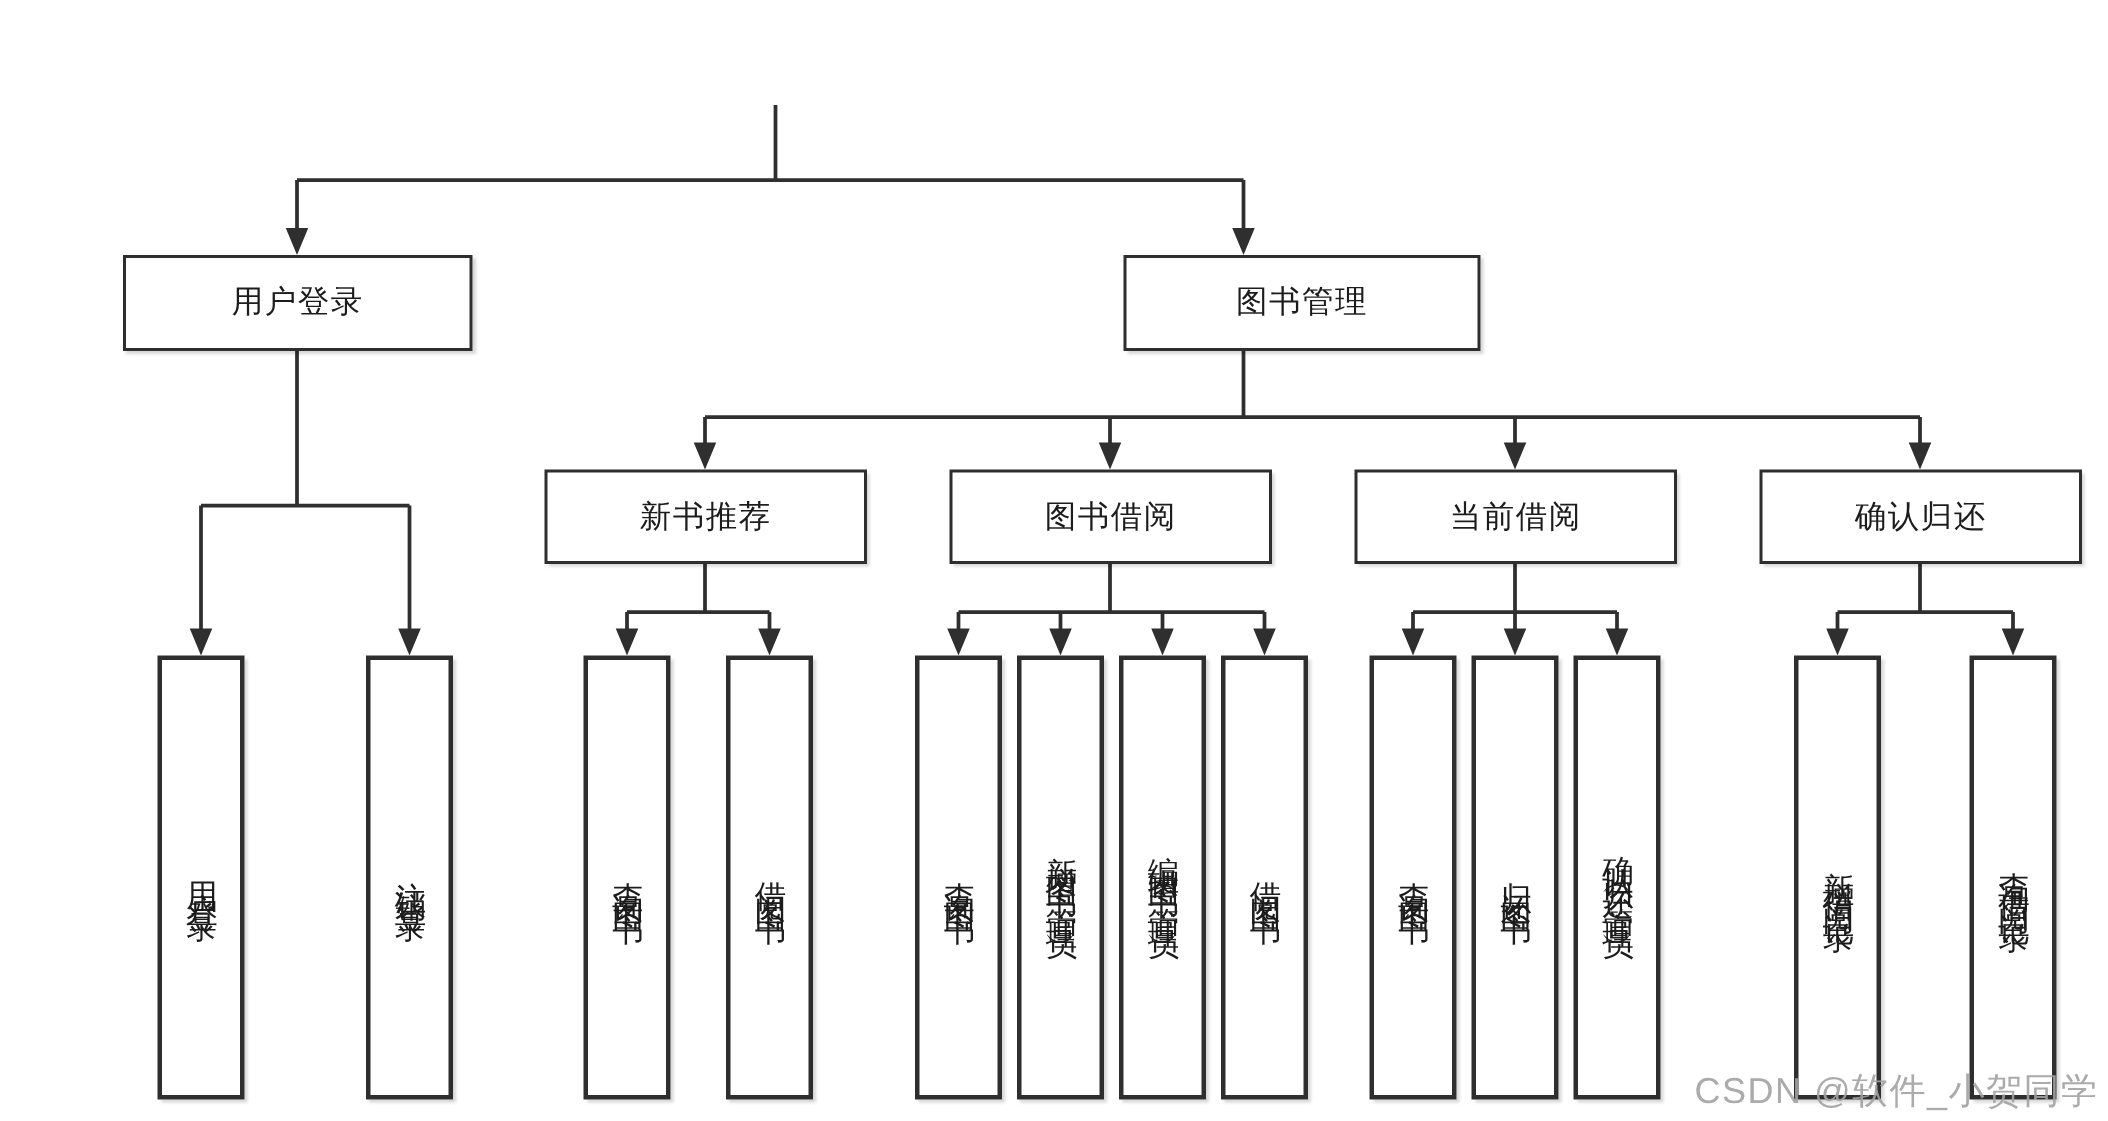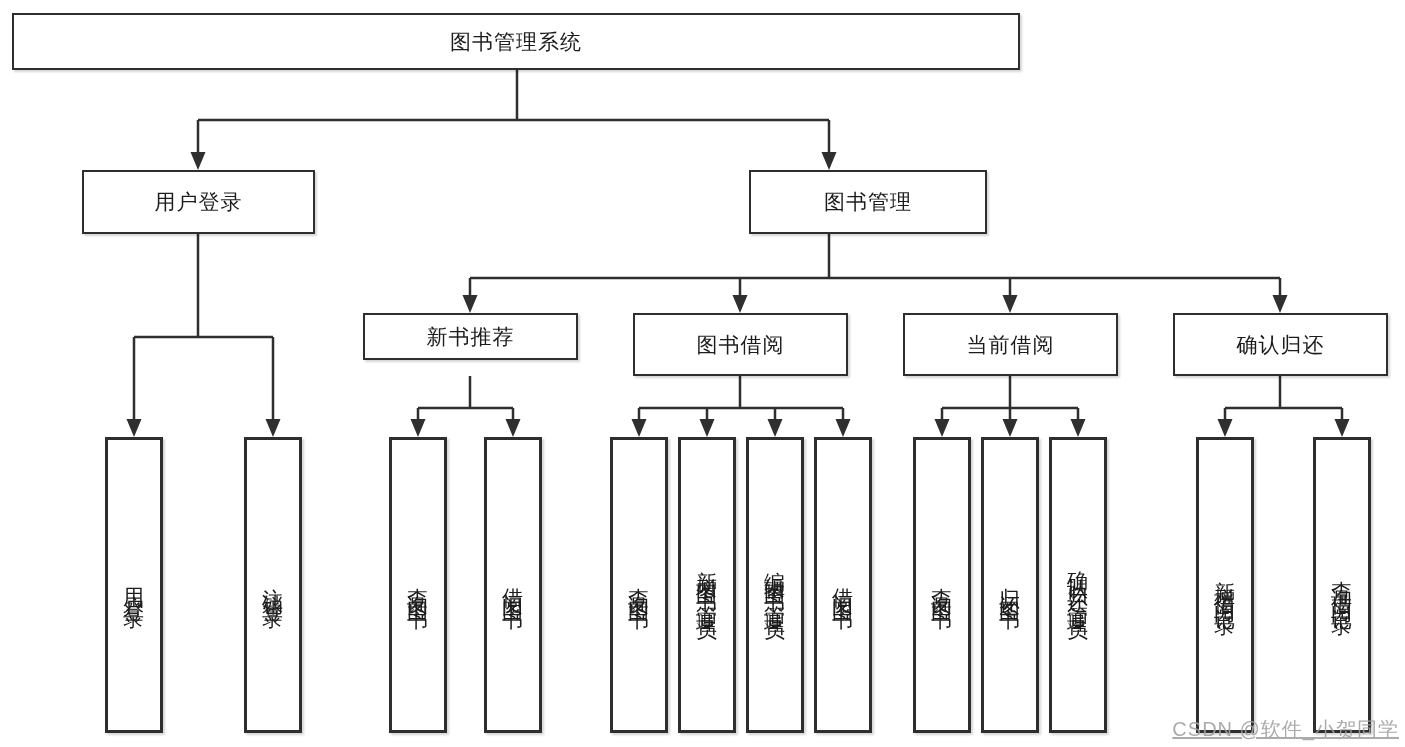--- a/index.html
+++ b/index.html
@@ -25,22 +25,22 @@
     box-shadow:2px 2px 2px rgba(0,0,0,0.16);
     box-sizing:border-box;white-space:nowrap;
   }
   .leaf{
     writing-mode:vertical-rl;text-orientation:mixed;
     letter-spacing:7px;border-width:3px;font-size:21px;
     white-space:normal;
   }
   .watermark{
     position:absolute;right:6px;bottom:4px;
-    font-size:20px;color:var(--watermark);letter-spacing:1px;
-    z-index:5;opacity:.9;text-decoration:underline;
+    font-size:24px;color:var(--watermark);letter-spacing:1px;
+    z-index:5;opacity:.9;
   }
 </style>
 </head>
 <body>
 
 <div class="stage">
 
   <svg class="connectors" viewBox="0 0 1405 747" aria-hidden="true">
 
     <path class="stroke" d="
@@ -65,26 +65,25 @@
       M462.5,295 L477.5,295 L470,313 Z  M732.5,295 L747.5,295 L740,313 Z
       M1002.5,295 L1017.5,295 L1010,313 Z  M1272.5,295 L1287.5,295 L1280,313 Z
       M410.5,419 L425.5,419 L418,437 Z  M505.5,419 L520.5,419 L513,437 Z
       M631.5,419 L646.5,419 L639,437 Z  M699.5,419 L714.5,419 L707,437 Z
       M767.5,419 L782.5,419 L775,437 Z  M835.5,419 L850.5,419 L843,437 Z
       M934.5,419 L949.5,419 L942,437 Z  M1002.5,419 L1017.5,419 L1010,437 Z
       M1070.5,419 L1085.5,419 L1078,437 Z
       M1217.5,419 L1232.5,419 L1225,437 Z  M1334.5,419 L1349.5,419 L1342,437 Z"></path>
   </svg>
 
-  <div class="node" style="left:12px;top:13px;width:1008px;height:57px;">图书管理系统</div>
 
   <div class="node" style="left:82px;top:170px;width:233px;height:64px;">用户登录</div>
   <div class="node" style="left:710px;top:170px;width:238px;height:64px;margin-left:39px;">图书管理</div>
 
-  <div class="node" style="left:363px;top:313px;width:215px;height:47px;">新书推荐</div>
+  <div class="node" style="left:363px;top:313px;width:215px;height:63px;">新书推荐</div>
   <div class="node" style="left:903px;top:313px;width:215px;height:63px;">当前借阅</div>
   <div class="node" style="left:633px;top:313px;width:215px;height:63px;">图书借阅</div>
   <div class="node" style="left:1173px;top:313px;width:215px;height:63px;">确认归还</div>
 
   <div class="node leaf" style="left:105px;top:437px;width:58px;height:296px;">用户登录</div>
   <div class="node leaf" style="left:244px;top:437px;width:58px;height:296px;">注销登录</div>
 
   <div class="node leaf" style="left:389px;top:437px;width:58px;height:296px;">查询图书</div>
   <div class="node leaf" style="left:484px;top:437px;width:58px;height:296px;">借阅图书</div>
 

